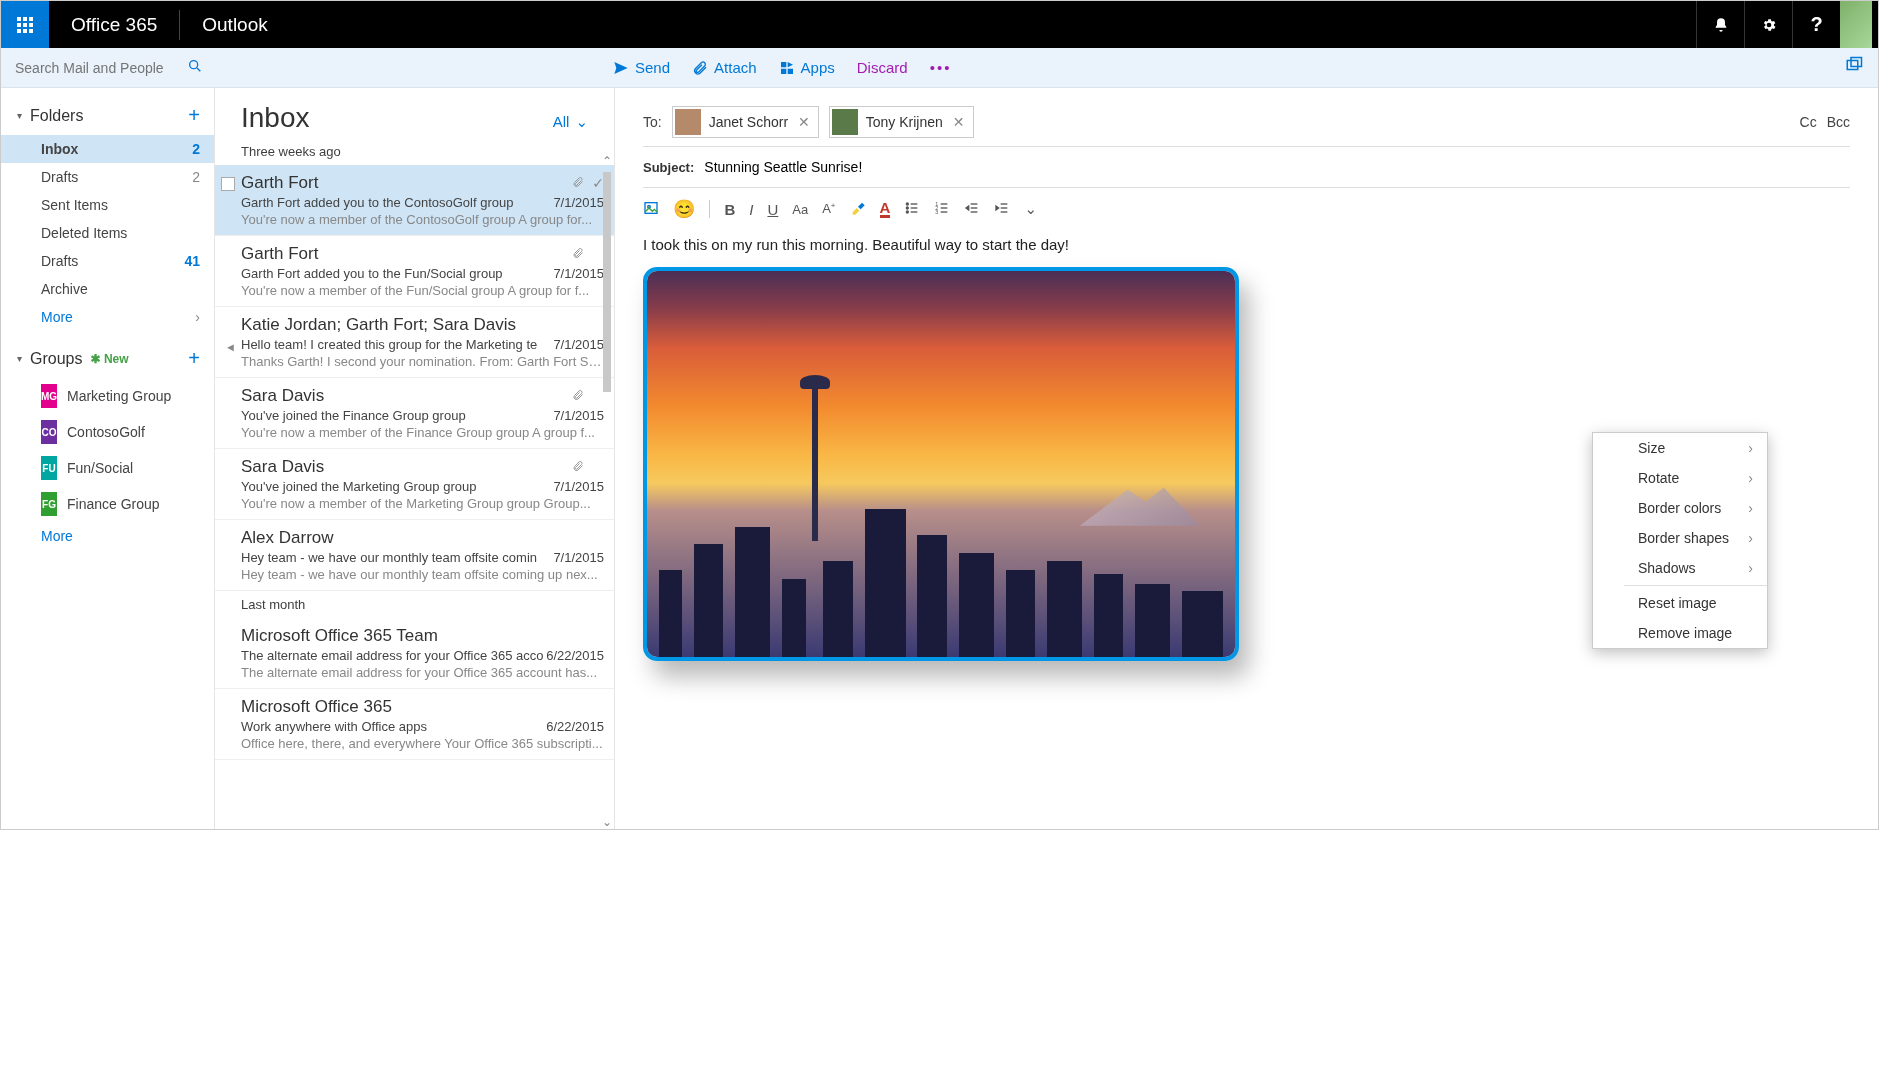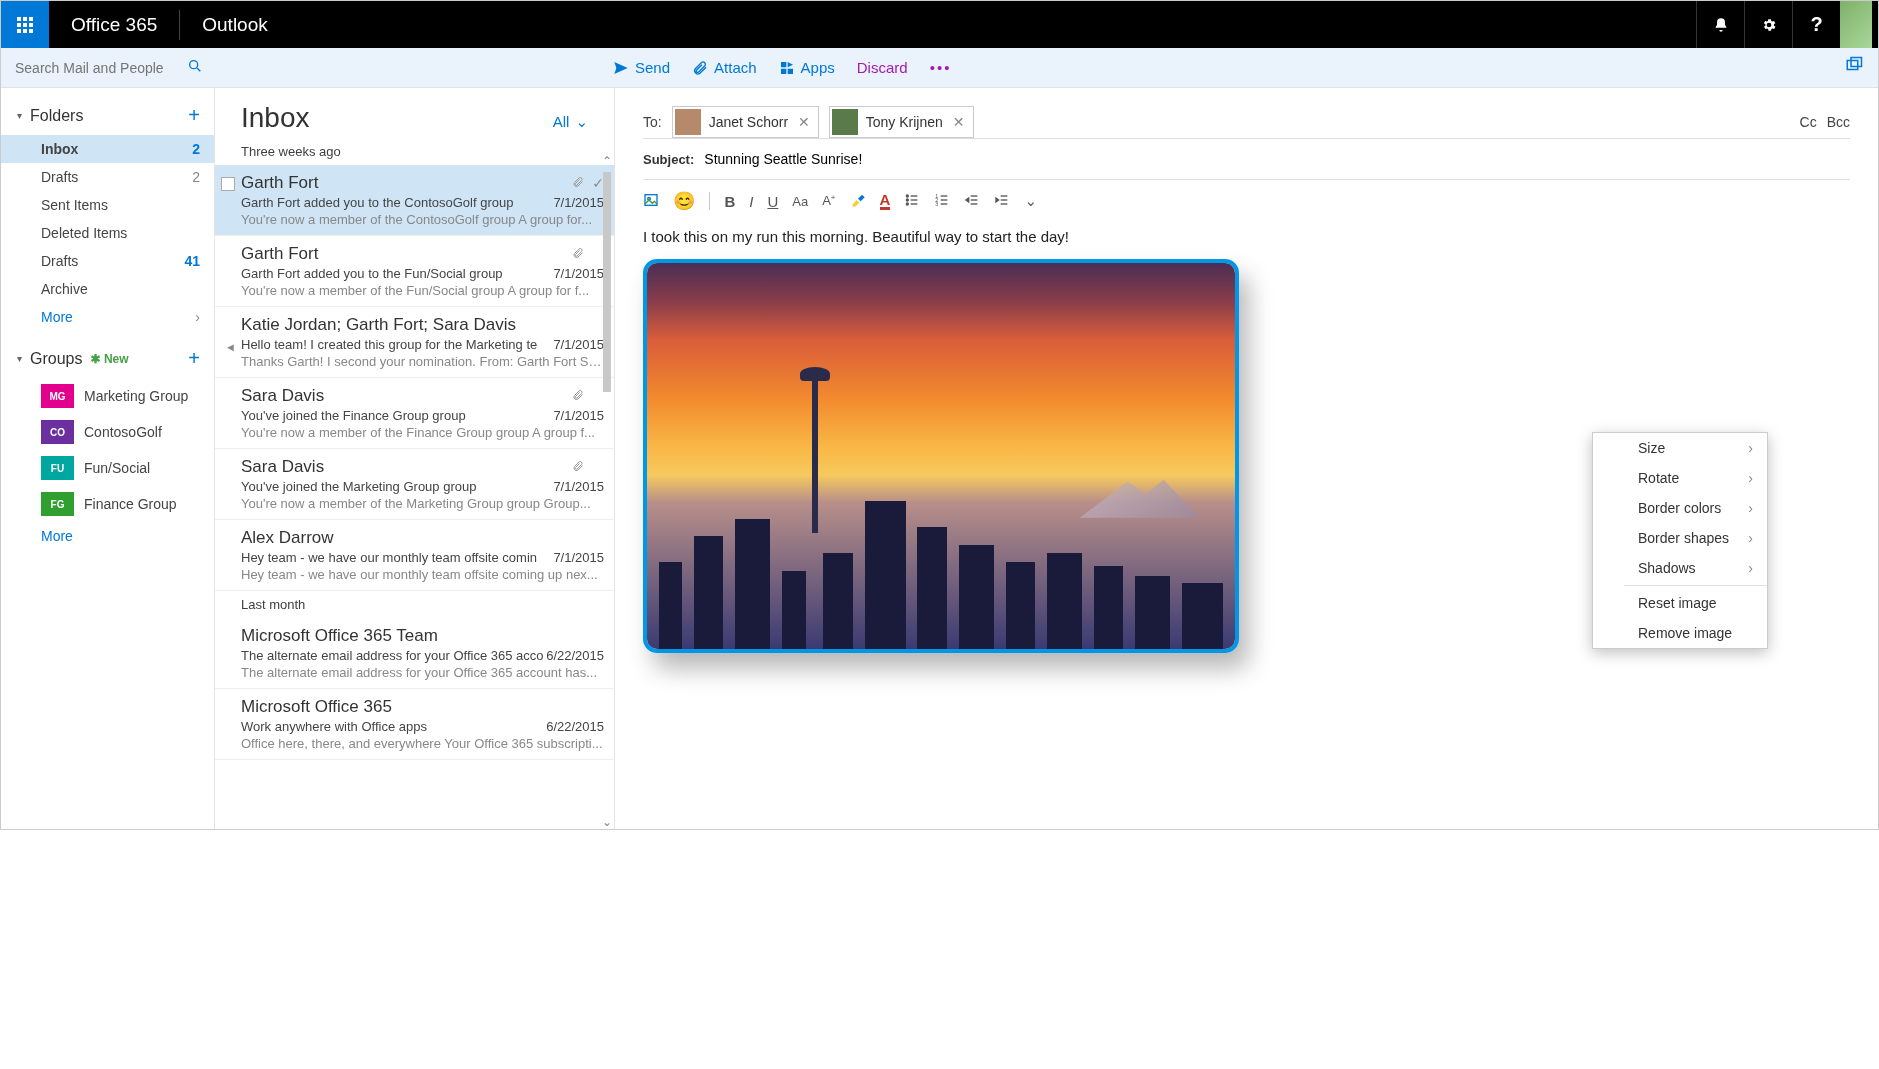--- a/index.html
+++ b/index.html
@@ -36,21 +36,21 @@
 .nav-header .chev { margin-right: 8px; font-size: 10px; color: #666; }
 .nav-header .plus { margin-left: auto; color: #0078d7; font-size: 20px; font-weight: 300; cursor: pointer; }
 .nav-header .newbadge { margin-left: 8px; color: #45a047; font-size: 12px; font-weight: 600; }
 .nav-item { display: flex; align-items: center; padding: 6px 14px 6px 40px; font-size: 14px; color: #444; cursor: pointer; }
 .nav-item .count { margin-left: auto; color: #0078d7; font-weight: 600; }
 .nav-item .count.muted { color: #888; font-weight: 400; }
 .nav-item.active { background: #cfe4f5; font-weight: 600; }
 .nav-item.more { color: #0078d7; }
 .nav-item.more .chevr { margin-left: auto; color: #888; }
 .group-item { display: flex; align-items: center; padding: 6px 14px 6px 40px; font-size: 14px; color: #444; cursor: pointer; gap: 10px; }
-.group-avatar { width: 33px; height: 24px; display: flex; align-items: center; justify-content: center; color: #fff; font-size: 10px; font-weight: 600; }
+.group-avatar { width: 16px; height: 24px; display: flex; align-items: center; justify-content: center; color: #fff; font-size: 10px; font-weight: 600; }
 
 
 .msglist { width: 400px; border-right: 1px solid #e5e5e5; display: flex; flex-direction: column; overflow: hidden; position: relative; }
 .msglist-header { display: flex; align-items: baseline; padding: 14px 26px 4px 26px; }
 .msglist-header h1 { font-size: 28px; font-weight: 300; }
 .msglist-header .filter { margin-left: auto; color: #0078d7; font-size: 15px; display: flex; align-items: center; gap: 6px; cursor: pointer; }
 .group-label { padding: 6px 26px; color: #404040; font-size: 13px; }
 .msg-scroll { flex: 1; overflow-y: auto; }
 .msg-item { padding: 8px 10px 8px 26px; border-bottom: 1px solid #eee; position: relative; cursor: pointer; }
 .msg-item.selected { background: #cfe4f5; }
@@ -59,21 +59,21 @@
 .msg-item .preview { font-size: 13px; color: #888; margin-top: 2px; white-space: nowrap; overflow: hidden; text-overflow: ellipsis; }
 .msg-item .attach-icon { position: absolute; right: 30px; top: 10px; color: #999; font-size: 14px; }
 .msg-item .check-icon { position: absolute; right: 10px; top: 10px; color: #888; font-size: 14px; }
 .msg-item .checkbox { position: absolute; left: 6px; top: 12px; width: 14px; height: 14px; border: 1px solid #aaa; background: #fff; }
 .msg-item .reply-arrow { position: absolute; left: 10px; top: 34px; color: #888; font-size: 11px; }
 .scroll-arrows { position: absolute; right: 0; top: 66px; bottom: 0; width: 14px; display: flex; flex-direction: column; justify-content: space-between; align-items: center; color: #888; font-size: 12px; }
 .scroll-thumb { background: #c8c8c8; width: 8px; flex: 0 0 220px; margin-top: 4px; }
 
 
 .compose { flex: 1; padding: 18px 28px; position: relative; overflow: hidden; }
-.to-row { display: flex; align-items: center; gap: 10px; border-bottom: 1px solid #ddd; }
+.to-row { display: flex; align-items: center; gap: 10px; border-bottom: 1px solid #ddd; padding-bottom: 8px; }
 .to-label { font-size: 14px; color: #444; }
 .chip { display: flex; align-items: center; gap: 8px; border: 1px solid #ccc; padding: 2px 6px 2px 2px; font-size: 14px; }
 .chip-avatar { width: 26px; height: 26px; background: #b58a6a; }
 .chip-avatar.b { background: #5a7a4a; }
 .chip .x { color: #888; cursor: pointer; padding: 0 2px; }
 .ccbcc { margin-left: auto; display: flex; gap: 10px; font-size: 14px; color: #444; }
 .subject-row { display: flex; align-items: center; gap: 10px; padding: 12px 0; border-bottom: 1px solid #ddd; }
 .subject-row input { border: none; font-size: 14px; outline: none; flex: 1; }
 .toolbar { display: flex; align-items: center; gap: 14px; padding: 10px 0; color: #555; font-size: 15px; }
 .toolbar .sep { width: 1px; height: 18px; background: #ccc; }

